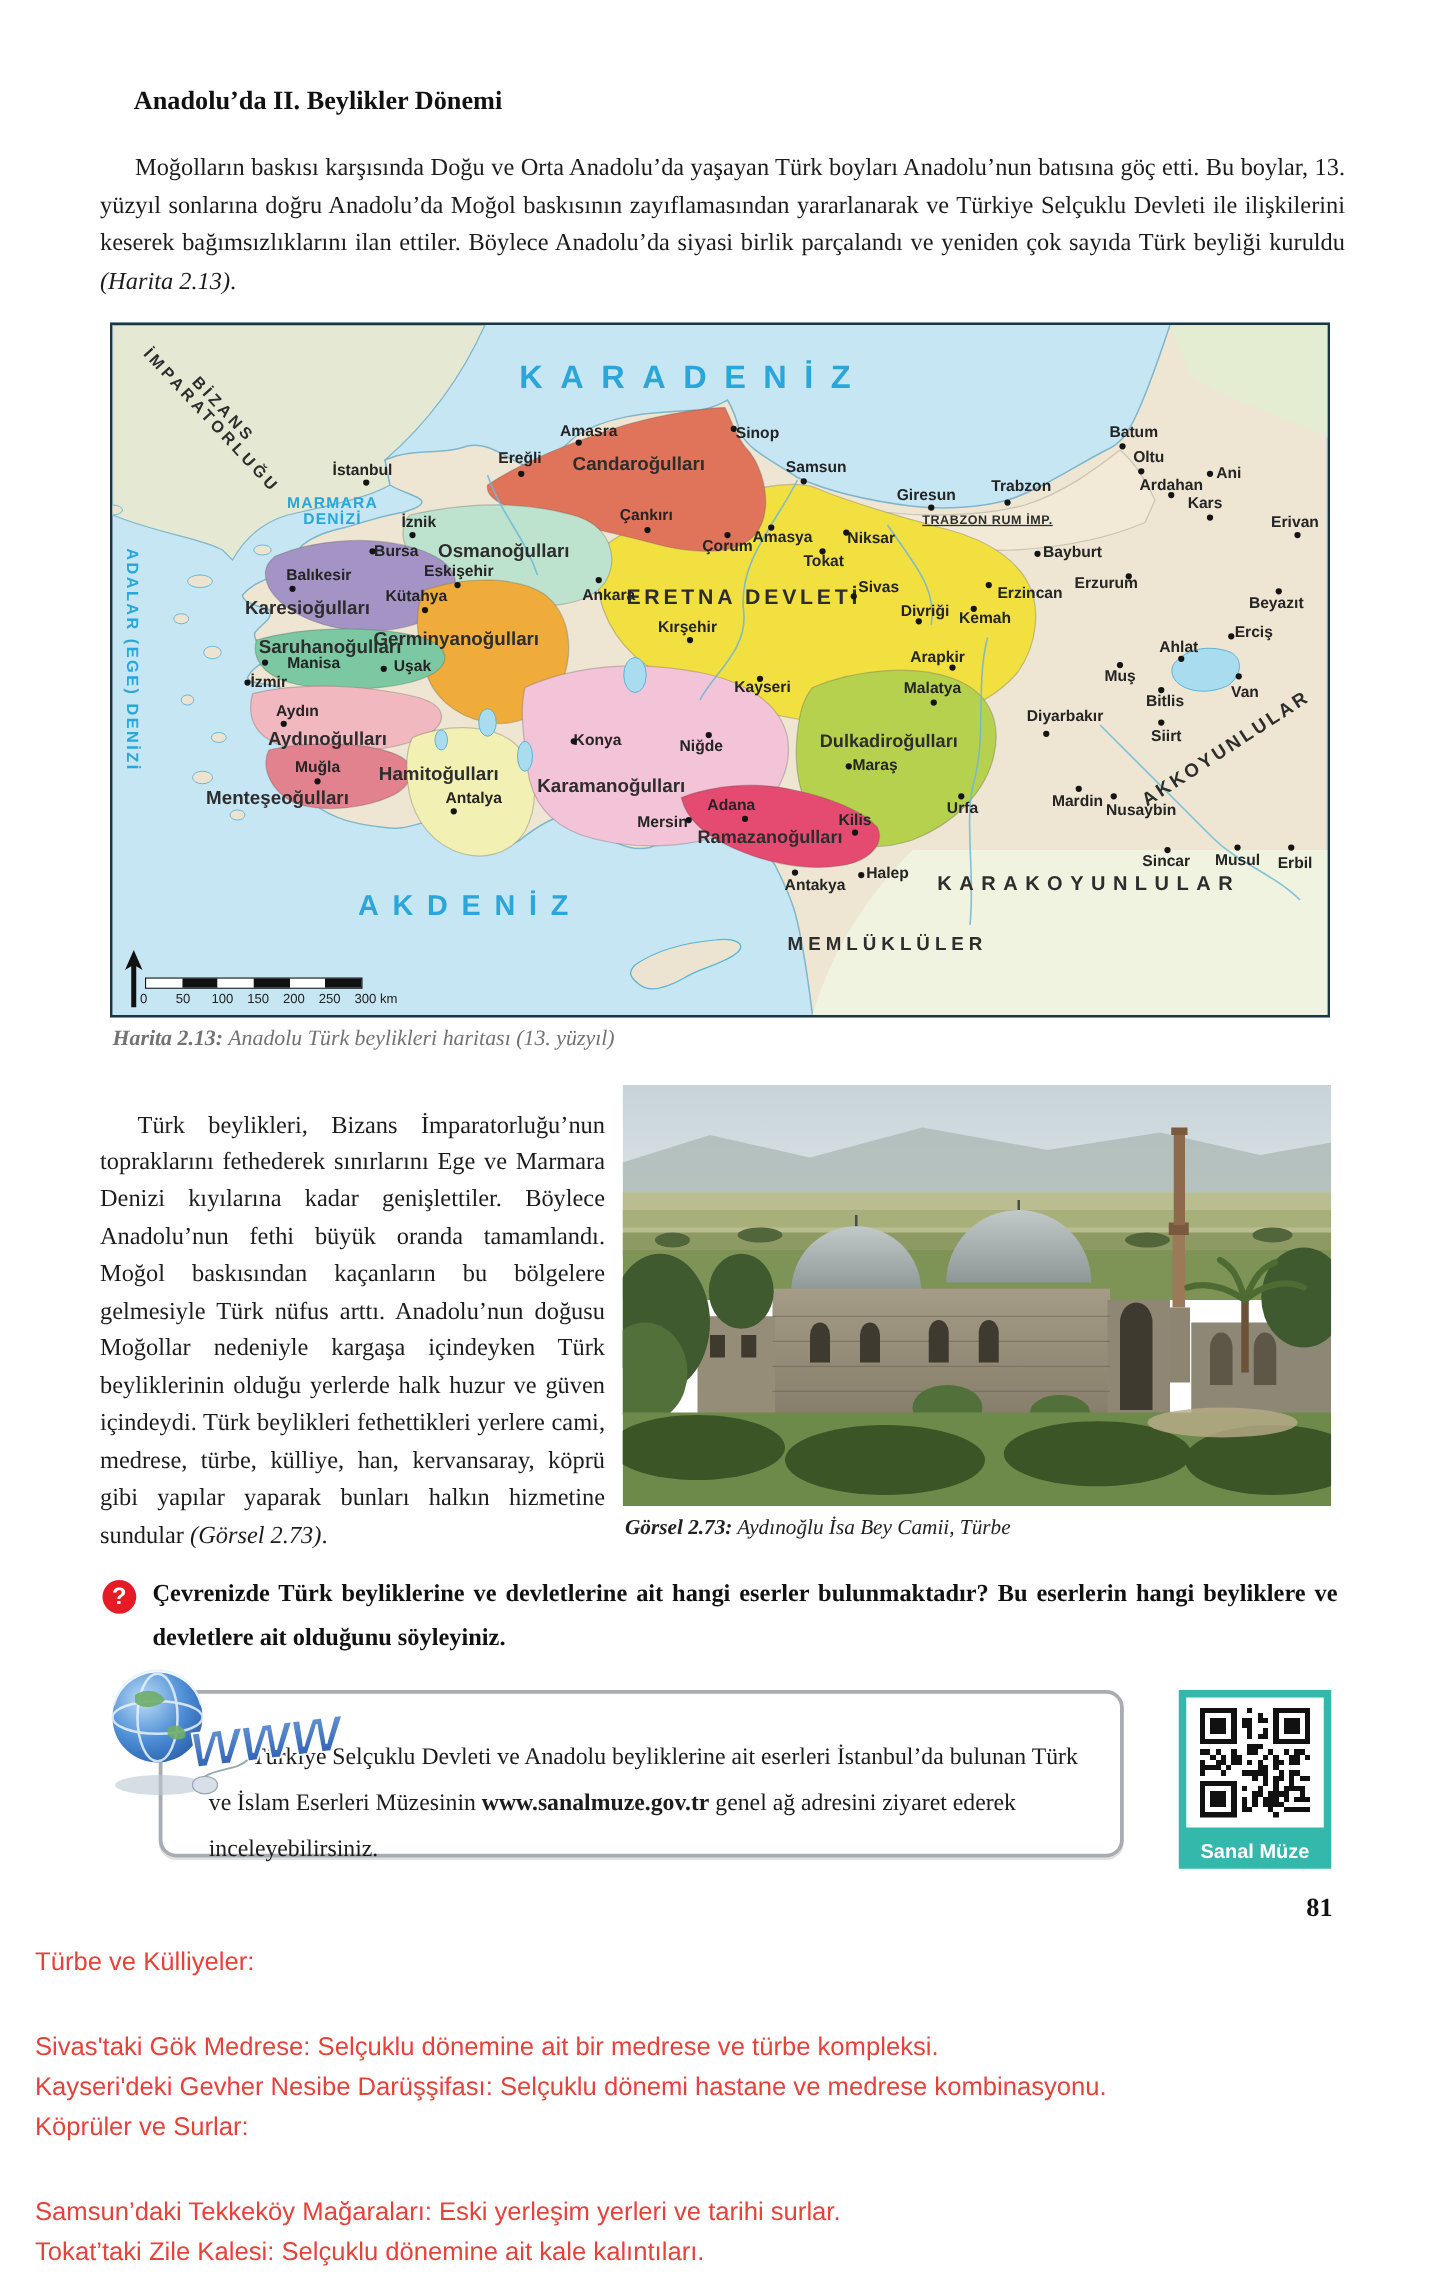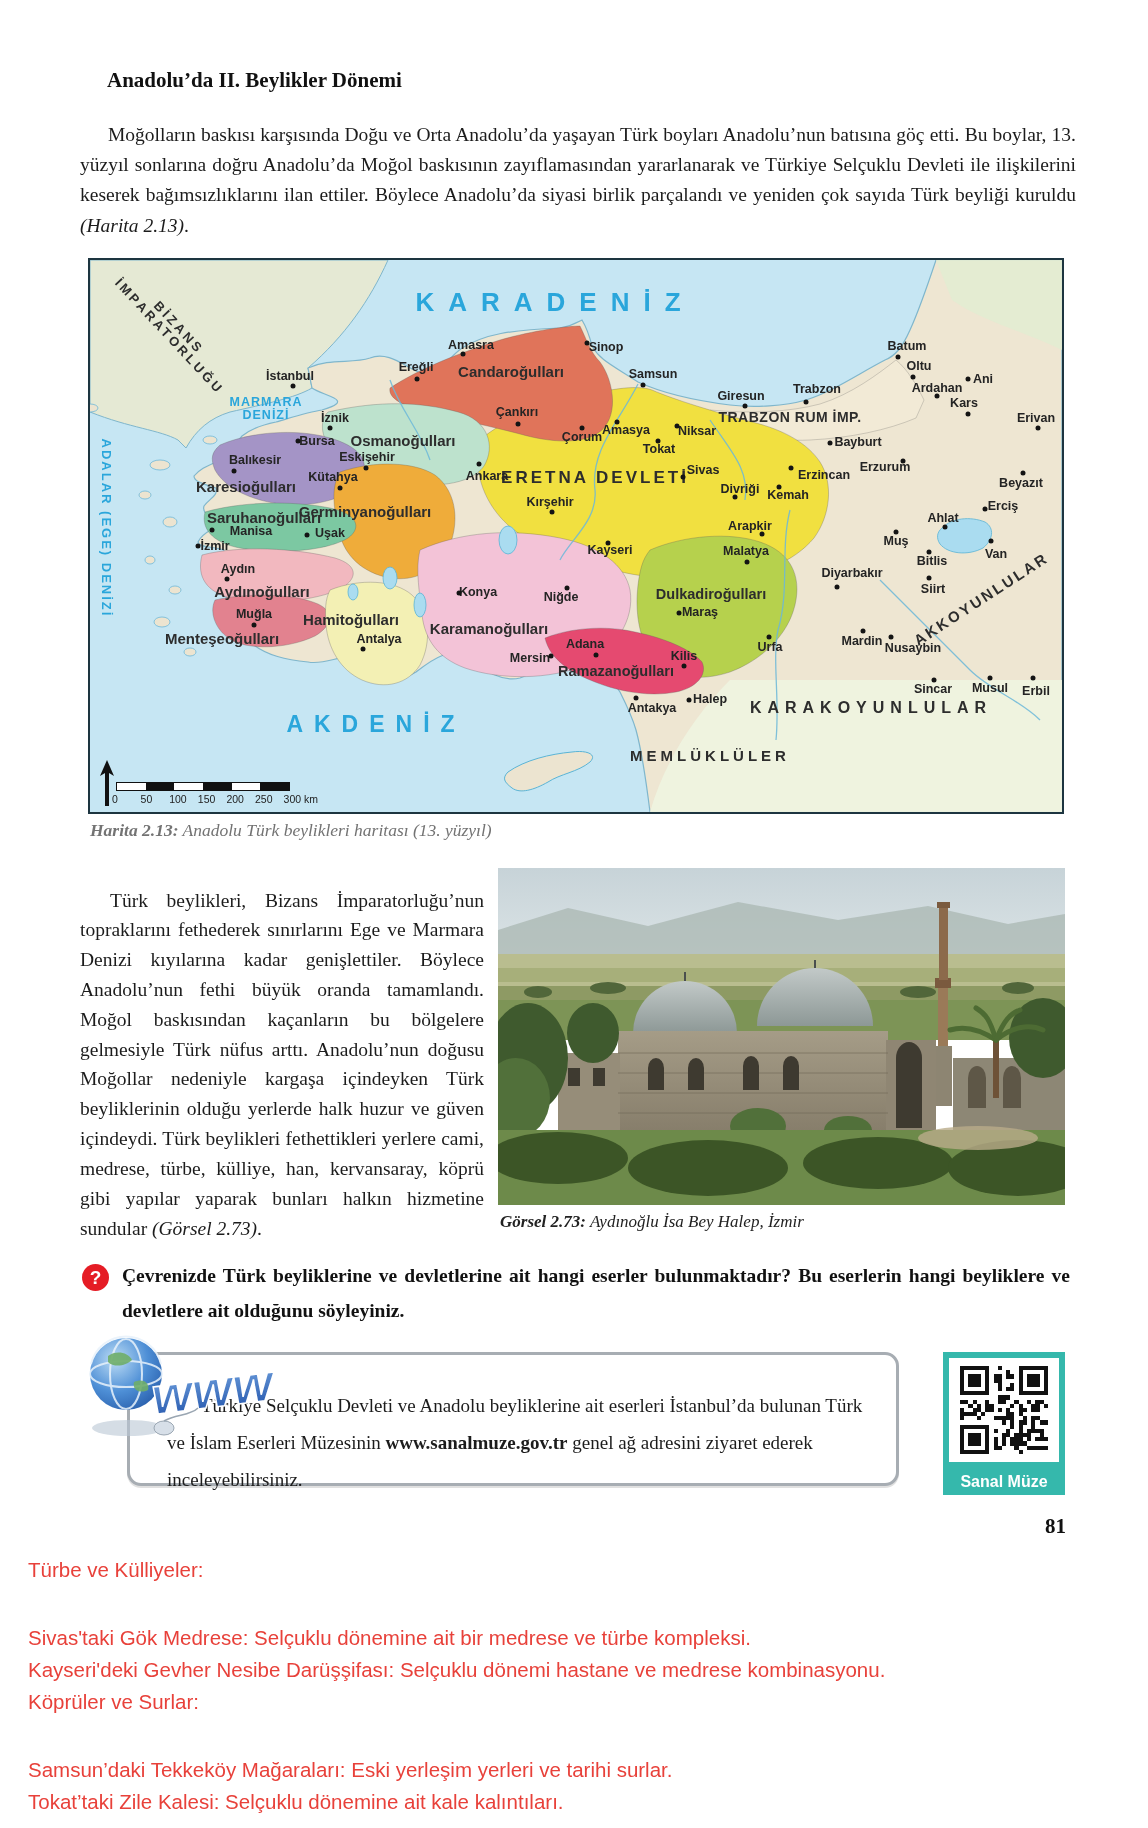--- a/index.html
+++ b/index.html
@@ -155,21 +155,21 @@
         <div class="maplabel region" style="left: 156px; top: 227px; font-size: 15px; transform: translate(-50%, -50%);">Karesioğulları</div>
         <div class="maplabel region" style="left: 174px; top: 258px; font-size: 15px; transform: translate(-50%, -50%);">Saruhanoğulları</div>
         <div class="maplabel region" style="left: 275px; top: 252px; font-size: 15px; transform: translate(-50%, -50%);">Germinyanoğulları</div>
         <div class="maplabel region" style="left: 172px; top: 332px; font-size: 15px; transform: translate(-50%, -50%);">Aydınoğulları</div>
         <div class="maplabel region" style="left: 132px; top: 379px; font-size: 15px; transform: translate(-50%, -50%);">Menteşeoğulları</div>
         <div class="maplabel region" style="left: 261px; top: 360px; font-size: 15px; transform: translate(-50%, -50%);">Hamitoğulları</div>
         <div class="maplabel region" style="left: 399px; top: 369px; font-size: 15px; transform: translate(-50%, -50%); text-align: right;">Karamanoğulları</div>
         <div class="maplabel region" style="left: 621px; top: 334px; font-size: 14.5px; transform: translate(-50%, -50%);">Dulkadiroğulları</div>
         <div class="maplabel region" style="left: 526px; top: 411px; font-size: 14.5px; transform: translate(-50%, -50%); text-align: right;">Ramazanoğulları</div>
         <div class="maplabel region" style="left: 505px; top: 218px; font-size: 17px; letter-spacing: 3px; transform: translate(-50%, -50%);">ERETNA DEVLETİ</div>
-        <div class="maplabel region" style="left: 700px; top: 157px; font-size: 14px; letter-spacing: 0.5px; transform: translate(-50%, -50%);">TRABZON RUM İMP.</div>
+        <div class="maplabel region" style="left: 700px; top: 157px; font-size: 10px; letter-spacing: 0.5px; transform: translate(-50%, -50%); text-decoration: underline;">TRABZON RUM İMP.</div>
         <div class="maplabel region" style="left: 891px; top: 339px; font-size: 15px; letter-spacing: 2.5px; transform: translate(-50%, -50%) rotate(-33deg);">AKKOYUNLULAR</div>
         <div class="maplabel region" style="left: 781px; top: 448px; font-size: 16px; letter-spacing: 6px; transform: translate(-50%, -50%);">KARAKOYUNLULAR</div>
         <div class="maplabel region" style="left: 620px; top: 496px; font-size: 15px; letter-spacing: 4px; transform: translate(-50%, -50%);">MEMLÜKLÜLER</div>
         <div class="maplabel city" style="left: 192px; top: 116px; transform: translate(-50%, -50%); padding-left: 16px;">İstanbul</div>
         <div class="citydot" style="left: 203px; top: 126px;"></div>
         <div class="maplabel city" style="left: 326px; top: 107px; transform: translate(-50%, -50%);">Ereğli</div>
         <div class="citydot" style="left: 327px; top: 119px;"></div>
         <div class="maplabel city" style="left: 381px; top: 85px; transform: translate(-50%, -50%);">Amasra</div>
         <div class="citydot" style="left: 373px; top: 94px;"></div>
         <div class="maplabel city" style="left: 516px; top: 87px; transform: translate(-50%, -50%);">Sinop</div>
@@ -411,21 +411,21 @@
       <rect x="0" y="262" width="567" height="75" fill="#6d8a4a"></rect>
       <g fill="#3c5526">
         <ellipse cx="60" cy="290" rx="70" ry="26"></ellipse>
           <ellipse cx="210" cy="300" rx="80" ry="28"></ellipse>
         <ellipse cx="380" cy="295" rx="75" ry="26"></ellipse>
           <ellipse cx="520" cy="300" rx="70" ry="28"></ellipse>
       </g>
       <ellipse cx="480" cy="270" rx="60" ry="12" fill="#b9ab8a" opacity="0.8"></ellipse>
     </svg>
   </div>
-  <div class="photo-caption"><b>Görsel 2.73:</b><span> Aydınoğlu İsa Bey Halep, İzmir</span></div>
+  <div class="photo-caption"><b>Görsel 2.73:</b><span> Aydınoğlu İsa Bey Camii, Türbe</span></div>
 
   <div class="question">
     <div class="q-icon">?</div>
     <div class="q-text">Çevrenizde Türk beyliklerine ve devletlerine ait hangi eserler bulunmaktadır? Bu eserlerin hangi beyliklere ve devletlere ait olduğunu söyleyiniz.</div>
   </div>
 
   <div class="www-box"></div>
   <p class="www-text"><span>Türkiye Selçuklu Devleti ve Anadolu beyliklerine ait eserleri İstanbul’da bulunan Türk ve İslam Eserleri Müzesinin </span><b>www.sanalmuze.gov.tr</b><span> genel ağ adresini ziyaret ederek inceleyebilirsiniz.</span></p>
 
   <div class="www-icon">

